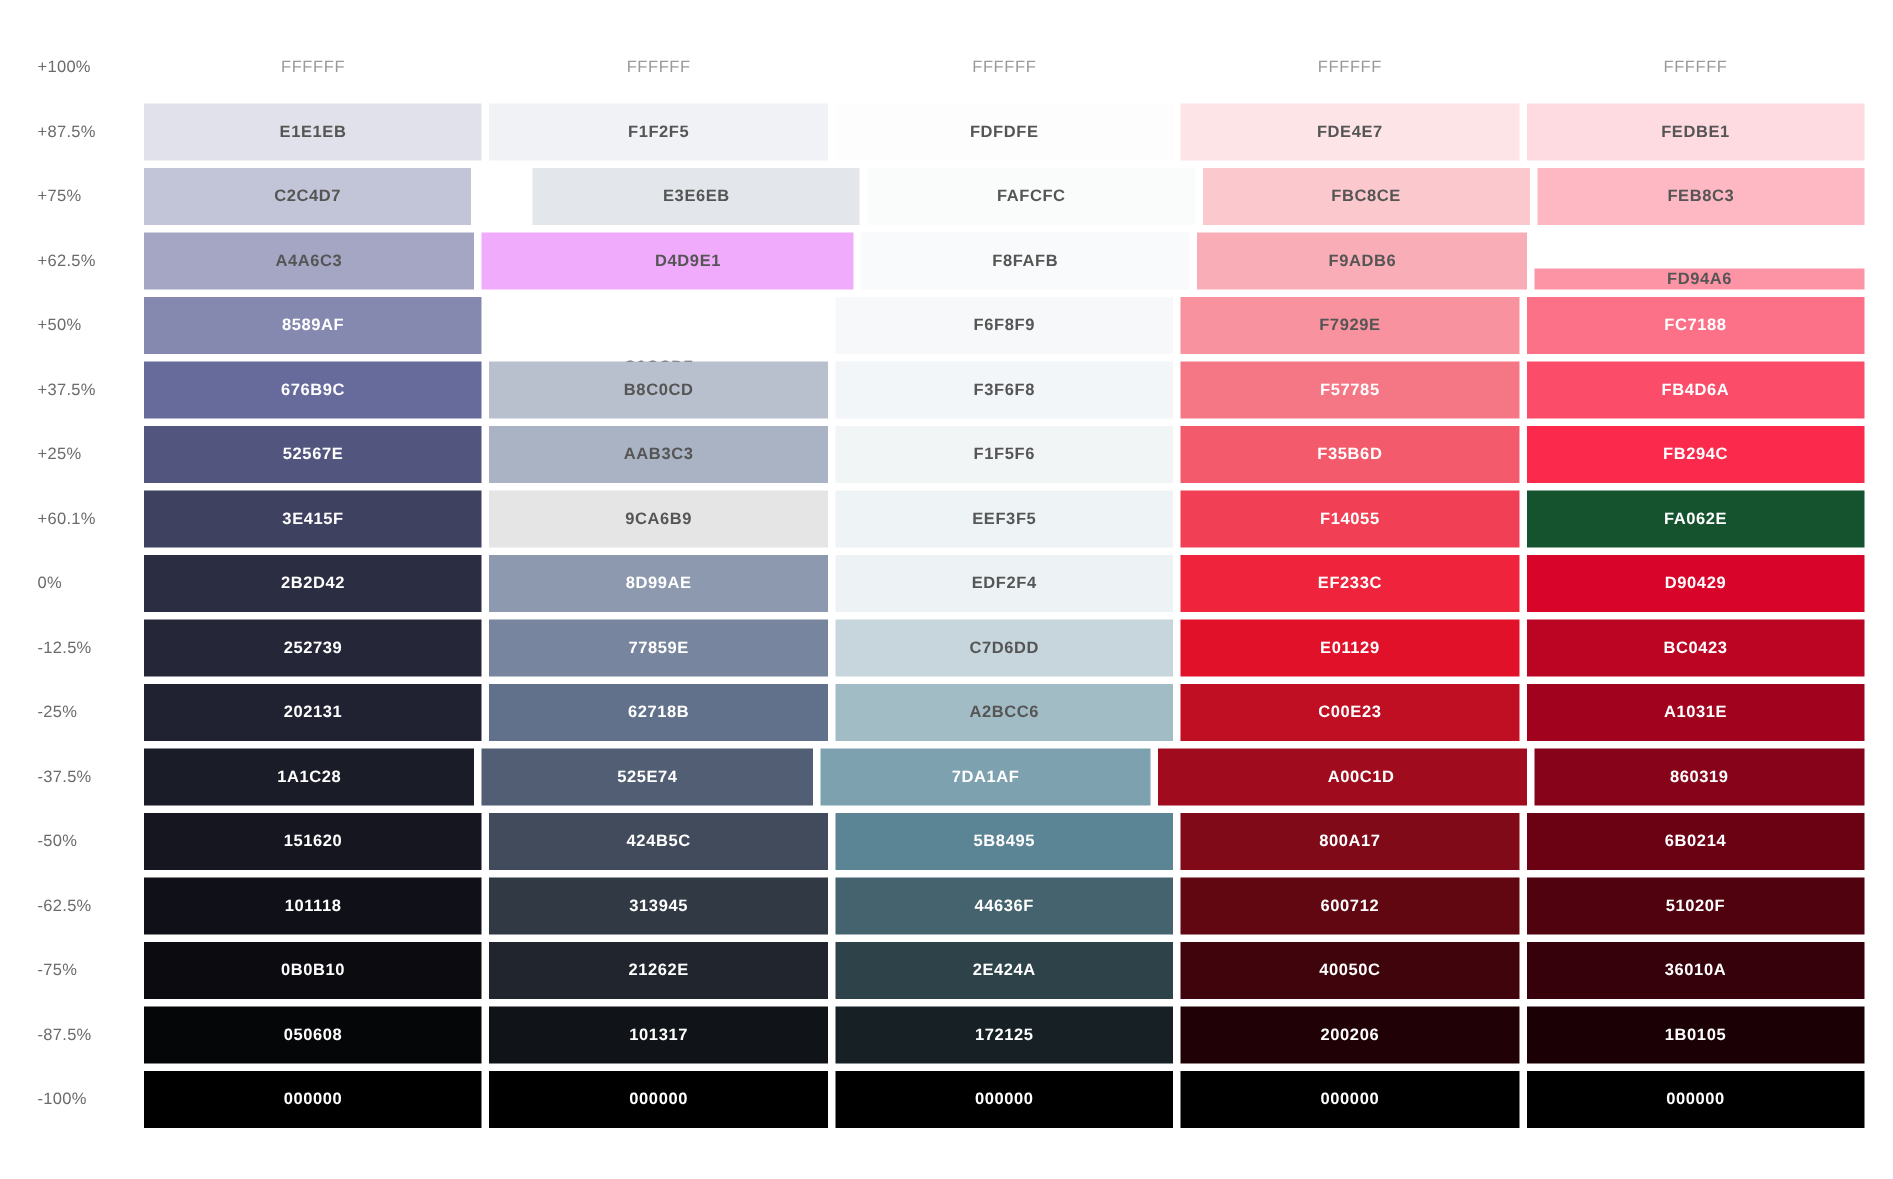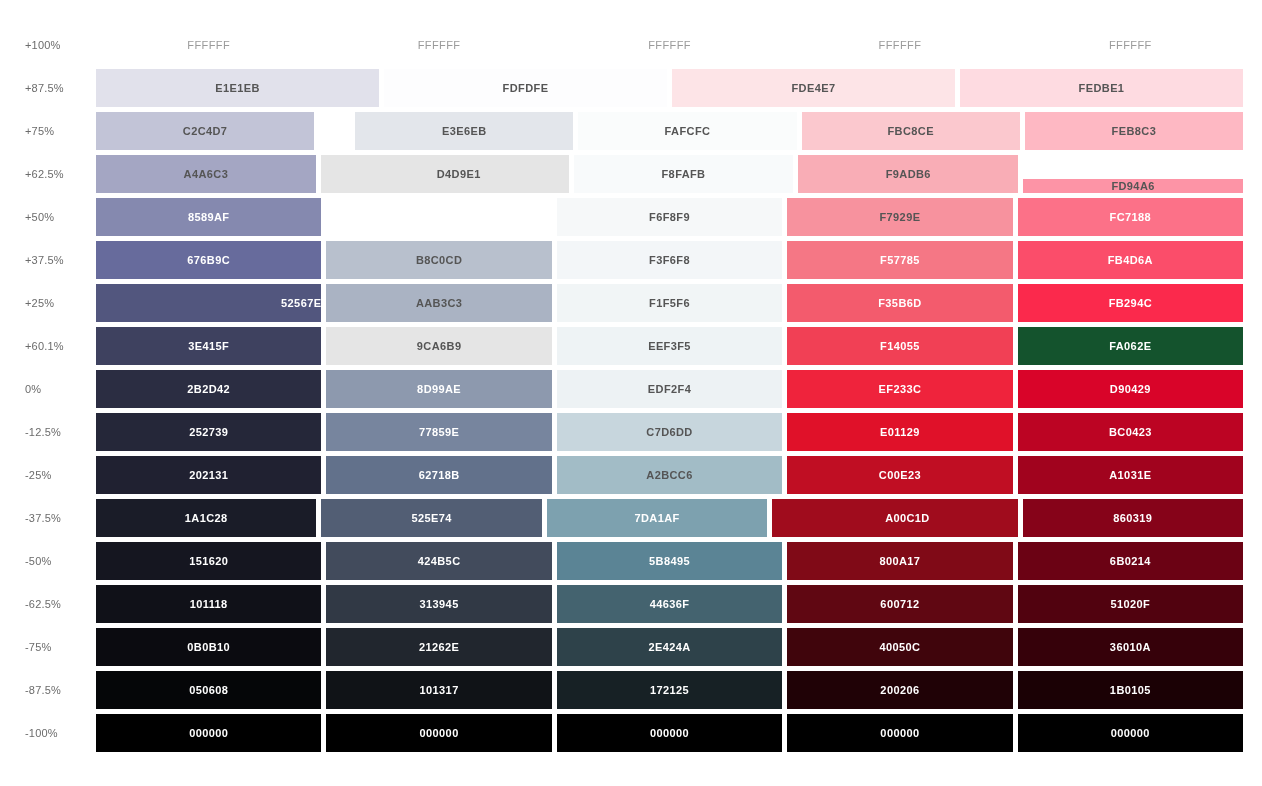--- a/index.html
+++ b/index.html
@@ -98,20 +98,23 @@
             <span class="swatch-hex">FFFFFF</span>
           </div>
         </div>
       </div>
       <div class="palette-row">
         <div class="row-label">+87.5%</div>
         <div class="swatch-track">
           <div class="swatch" style="background: rgb(225, 225, 235); color: rgb(85, 85, 85);">
             <span class="swatch-hex">E1E1EB</span>
           </div>
+          <div class="swatch" style="background: rgb(241, 242, 245); color: rgb(85, 85, 85);">
+            <span class="swatch-hex">F1F2F5</span>
+          </div>
           <div class="swatch" style="background: rgb(253, 253, 254); color: rgb(85, 85, 85);">
             <span class="swatch-hex">FDFDFE</span>
           </div>
           <div class="swatch" style="background: rgb(253, 228, 231); color: rgb(85, 85, 85);">
             <span class="swatch-hex">FDE4E7</span>
           </div>
           <div class="swatch" style="background: rgb(254, 219, 225); color: rgb(85, 85, 85);">
             <span class="swatch-hex">FEDBE1</span>
           </div>
         </div>
@@ -135,21 +138,21 @@
             <span class="swatch-hex">FEB8C3</span>
           </div>
         </div>
       </div>
       <div class="palette-row">
         <div class="row-label">+62.5%</div>
         <div class="swatch-track">
           <div class="swatch" style="background: rgb(164, 166, 195); color: rgb(85, 85, 85);">
             <span class="swatch-hex">A4A6C3</span>
           </div>
-          <div class="swatch" style="background: #e5e5e5; color: rgb(85, 85, 85); padding-left: 28px;">
+          <div class="swatch" style="background: #f0abfc; color: rgb(85, 85, 85); padding-left: 28px;">
             <span class="swatch-hex">D4D9E1</span>
           </div>
           <div class="swatch" style="background: rgb(248, 250, 251); color: rgb(85, 85, 85);">
             <span class="swatch-hex">F8FAFB</span>
           </div>
           <div class="swatch" style="background: rgb(249, 173, 182); color: rgb(85, 85, 85);">
             <span class="swatch-hex">F9ADB6</span>
           </div>
           <div class="swatch" style="background: rgb(253, 148, 166); color: rgb(85, 85, 85); margin-top: 24px;">
             <span class="swatch-hex">FD94A6</span>
@@ -192,21 +195,21 @@
             <span class="swatch-hex">F57785</span>
           </div>
           <div class="swatch" style="background: rgb(251, 77, 106); color: rgb(255, 255, 255);">
             <span class="swatch-hex">FB4D6A</span>
           </div>
         </div>
       </div>
       <div class="palette-row">
         <div class="row-label">+25%</div>
         <div class="swatch-track">
-          <div class="swatch" style="background: rgb(82, 86, 126); color: rgb(255, 255, 255); justify-content: flex-end;">
+          <div class="swatch" style="background: rgb(82, 86, 126); color: rgb(255, 255, 255);">
             <span class="swatch-hex">52567E</span>
           </div>
           <div class="swatch" style="background: rgb(170, 179, 195); color: rgb(85, 85, 85);">
             <span class="swatch-hex">AAB3C3</span>
           </div>
           <div class="swatch" style="background: rgb(241, 245, 246); color: rgb(85, 85, 85);">
             <span class="swatch-hex">F1F5F6</span>
           </div>
           <div class="swatch" style="background: rgb(243, 91, 109); color: rgb(255, 255, 255);">
             <span class="swatch-hex">F35B6D</span>

